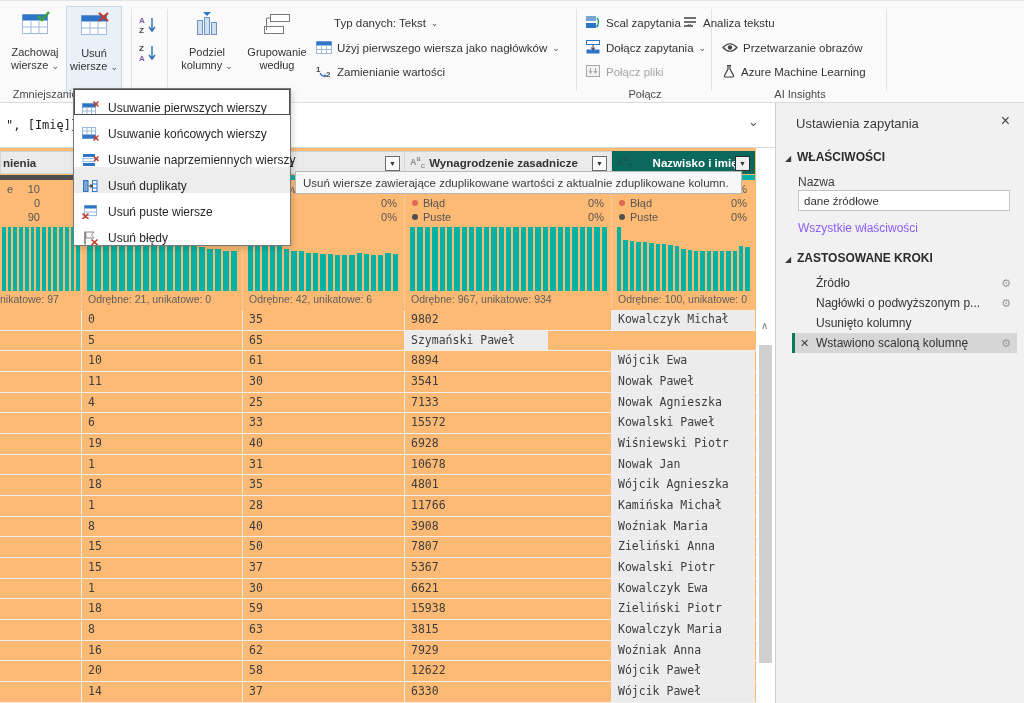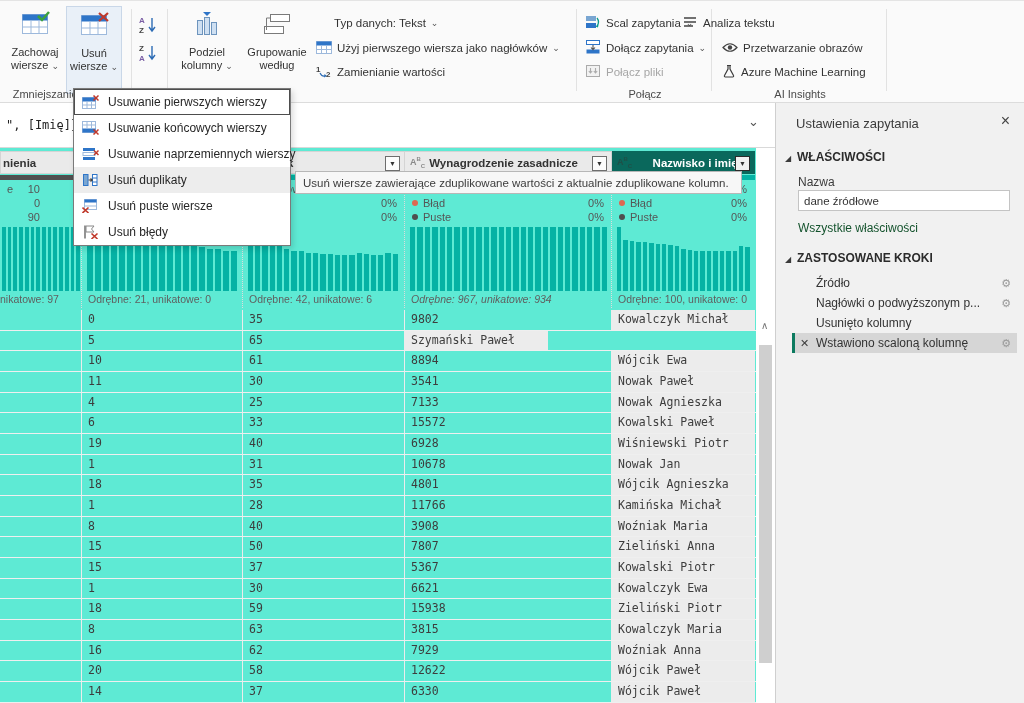--- a/index.html
+++ b/index.html
@@ -24,21 +24,21 @@
     text-align:center; white-space:nowrap; }
 
   
   #formula-bar { position:absolute; left:0; top:104px; width:775px; height:44px;
     background:#fff; border-bottom:1px solid #d9d9d9; }
   #formula-text { position:absolute; left:6px; top:14px;
     font-family:"DejaVu Sans Mono", monospace; font-size:12px; color:#222; }
   #formula-chevron { position:absolute; left:748px; top:10px; font-size:13px; color:#555; }
 
   
-  #grid { position:absolute; left:0; top:148px; width:756px; height:555px; background:#5eead4; }
+  #grid { position:absolute; left:0; top:148px; width:756px; height:555px; background:#fdba74; }
   .hcell { position:absolute; top:3px; height:23px; background:#eaeaea;
     border:1px solid #d4d4d4; border-left:none; display:flex; align-items:center;
     font-size:11.5px; font-weight:bold; color:#333; overflow:hidden; white-space:nowrap; }
   .hcell.first { border-left:1px solid #d4d4d4; }
   .hcell.selected { background:#0a685c; color:#fff; border-color:#0a685c; }
   .abc { font-size:9px; font-weight:bold; color:#8a8a8a; margin:0 4px 0 5px; letter-spacing:0; }
   .abc sup,.abc sub { font-size:6px; }
   .hcell.selected .abc { color:#1f4f47; }
   .fbtn { position:absolute; right:4px; top:4px; width:15px; height:15px;
     background:#fcfcfc; border:1px solid #6d6d6d; font-size:7px; color:#333;
@@ -76,34 +76,34 @@
   #panel { position:absolute; left:775px; top:103px; width:249px; height:600px;
     background:#f1f1f1; border-left:1px solid #cfcfcf; }
   #panel-title { position:absolute; left:20px; top:13px; font-size:13px; color:#3b3b3b; }
   #panel-close { position:absolute; right:14px; top:9px; font-size:16px; color:#444; }
   .sec-tri { position:absolute; left:9px; font-size:8px; color:#3b3b3b; }
   .sec-label { position:absolute; left:21px; font-size:12px; font-weight:bold; color:#2b2b2b; }
   #name-label { position:absolute; left:22px; top:72px; font-size:12px; color:#3b3b3b; }
   #name-input { position:absolute; left:22px; top:87px; width:212px; height:21px;
     border:1px solid #c4c4c4; background:#fff; font-size:11.5px; color:#333;
     padding:0 5px; font-family:"Liberation Sans", sans-serif; }
-  #all-props { position:absolute; left:22px; top:118px; font-size:12px; color:#14532d; }
+  #all-props { position:absolute; left:22px; top:118px; font-size:12px; color:#8b5cf6; }
   #steps { position:absolute; left:16px; top:170px; width:225px; }
   .step { position:relative; height:20px; display:flex; align-items:center;
     font-size:12px; color:#333; padding-left:24px; }
   .step.selected { background:#d6d6d6; }
   .step.selected::before { content:""; position:absolute; left:0; top:0;
     width:3px; height:100%; background:#0c7a5f; }
   .step-x { position:absolute; left:8px; font-size:11px; color:#3c3c3c; }
   .step-gear { position:absolute; right:6px; font-size:11px; color:#9a9a9a; }
 
   
   #menu { position:absolute; left:73px; top:88px; width:218px; background:#fff;
     border:1px solid #7a7a7a; z-index:40; box-shadow:2px 3px 6px rgba(0,0,0,0.15); }
-  .mitem { height:26px; display:flex; align-items:center; gap:9px;
+  .mitem { height:26px; display:flex; align-items:flex-end; gap:9px;
     padding:0 8px; font-size:12px; color:#262626; white-space:nowrap; }
   .mitem.focused { outline:1px solid #4d4d4d; outline-offset:-1px; }
   .mitem.hovered { background:#ededed; }
   .micon { width:17px; flex:none; display:flex; justify-content:center; }
 
   
   #tooltip { position:absolute; left:295px; top:171px; width:447px; height:23px;
     background:#f7f7f7; border:1px solid #b7b7b7; z-index:50; display:flex;
     align-items:center; padding:0 7px; font-size:11.5px; color:#3c3c3c; white-space:nowrap; }
 </style>
@@ -519,21 +519,21 @@
       <div class="bar" style="height: 62%;"></div>
       <div class="bar" style="height: 63%;"></div>
       <div class="bar" style="height: 62%;"></div>
       <div class="bar" style="height: 70%;"></div>
       <div class="bar" style="height: 68%;"></div>
     </div>
 
   <div class="distinct" style="left:0;width:80px;">nikatowe: 97</div>
   <div class="distinct" style="left:88px;width:152px;">Odrębne: 21, unikatowe: 0</div>
   <div class="distinct" style="left:249px;width:153px;">Odrębne: 42, unikatowe: 6</div>
-  <div class="distinct" style="left:411px;width:198px;font-style:italic;">Odrębne: 967, unikatowe: 934</div>
+  <div class="distinct" style="left:411px;width:198px;">Odrębne: 967, unikatowe: 934</div>
   <div class="distinct" style="left:618px;width:135px;">Odrębne: 100, unikatowe: 0</div>
 
   <div id="rows">
 
       <div class="trow">
         <div class="tcell c1"></div>
         <div class="tcell c2">0</div>
         <div class="tcell c3">35</div>
         <div class="tcell c4">9802</div>
         <div class="tcell c5">Kowalczyk Michał</div>

